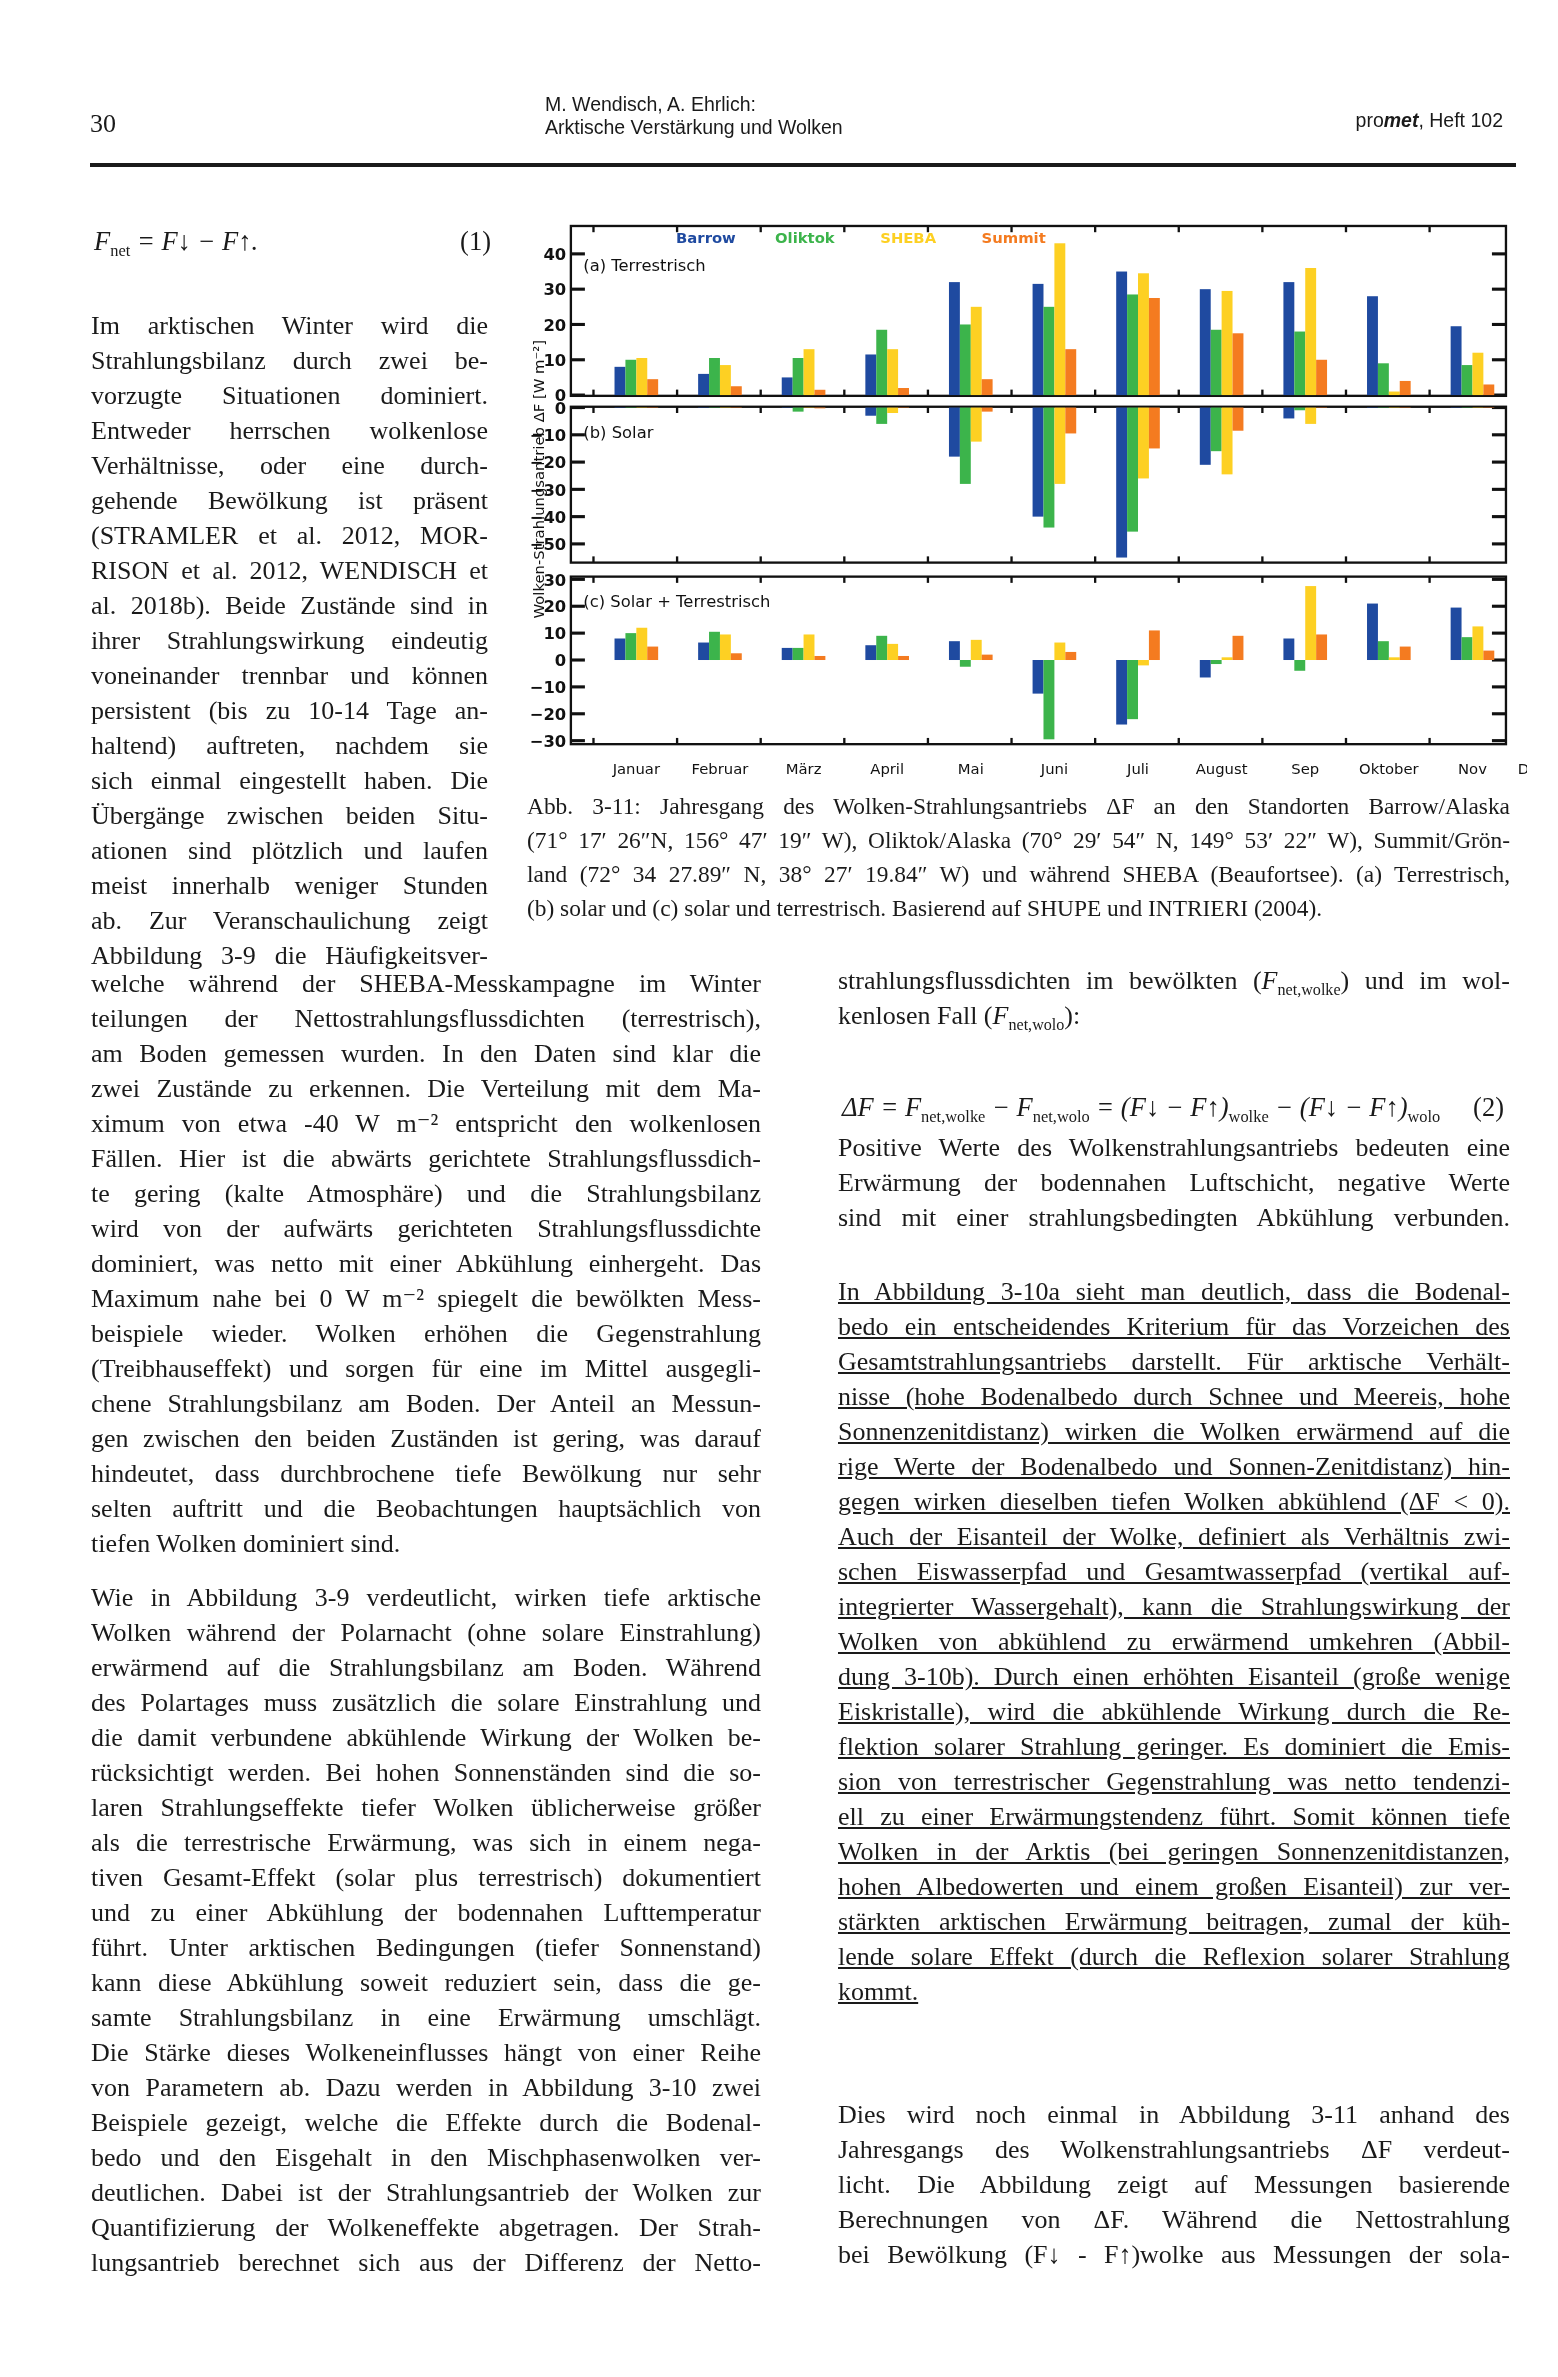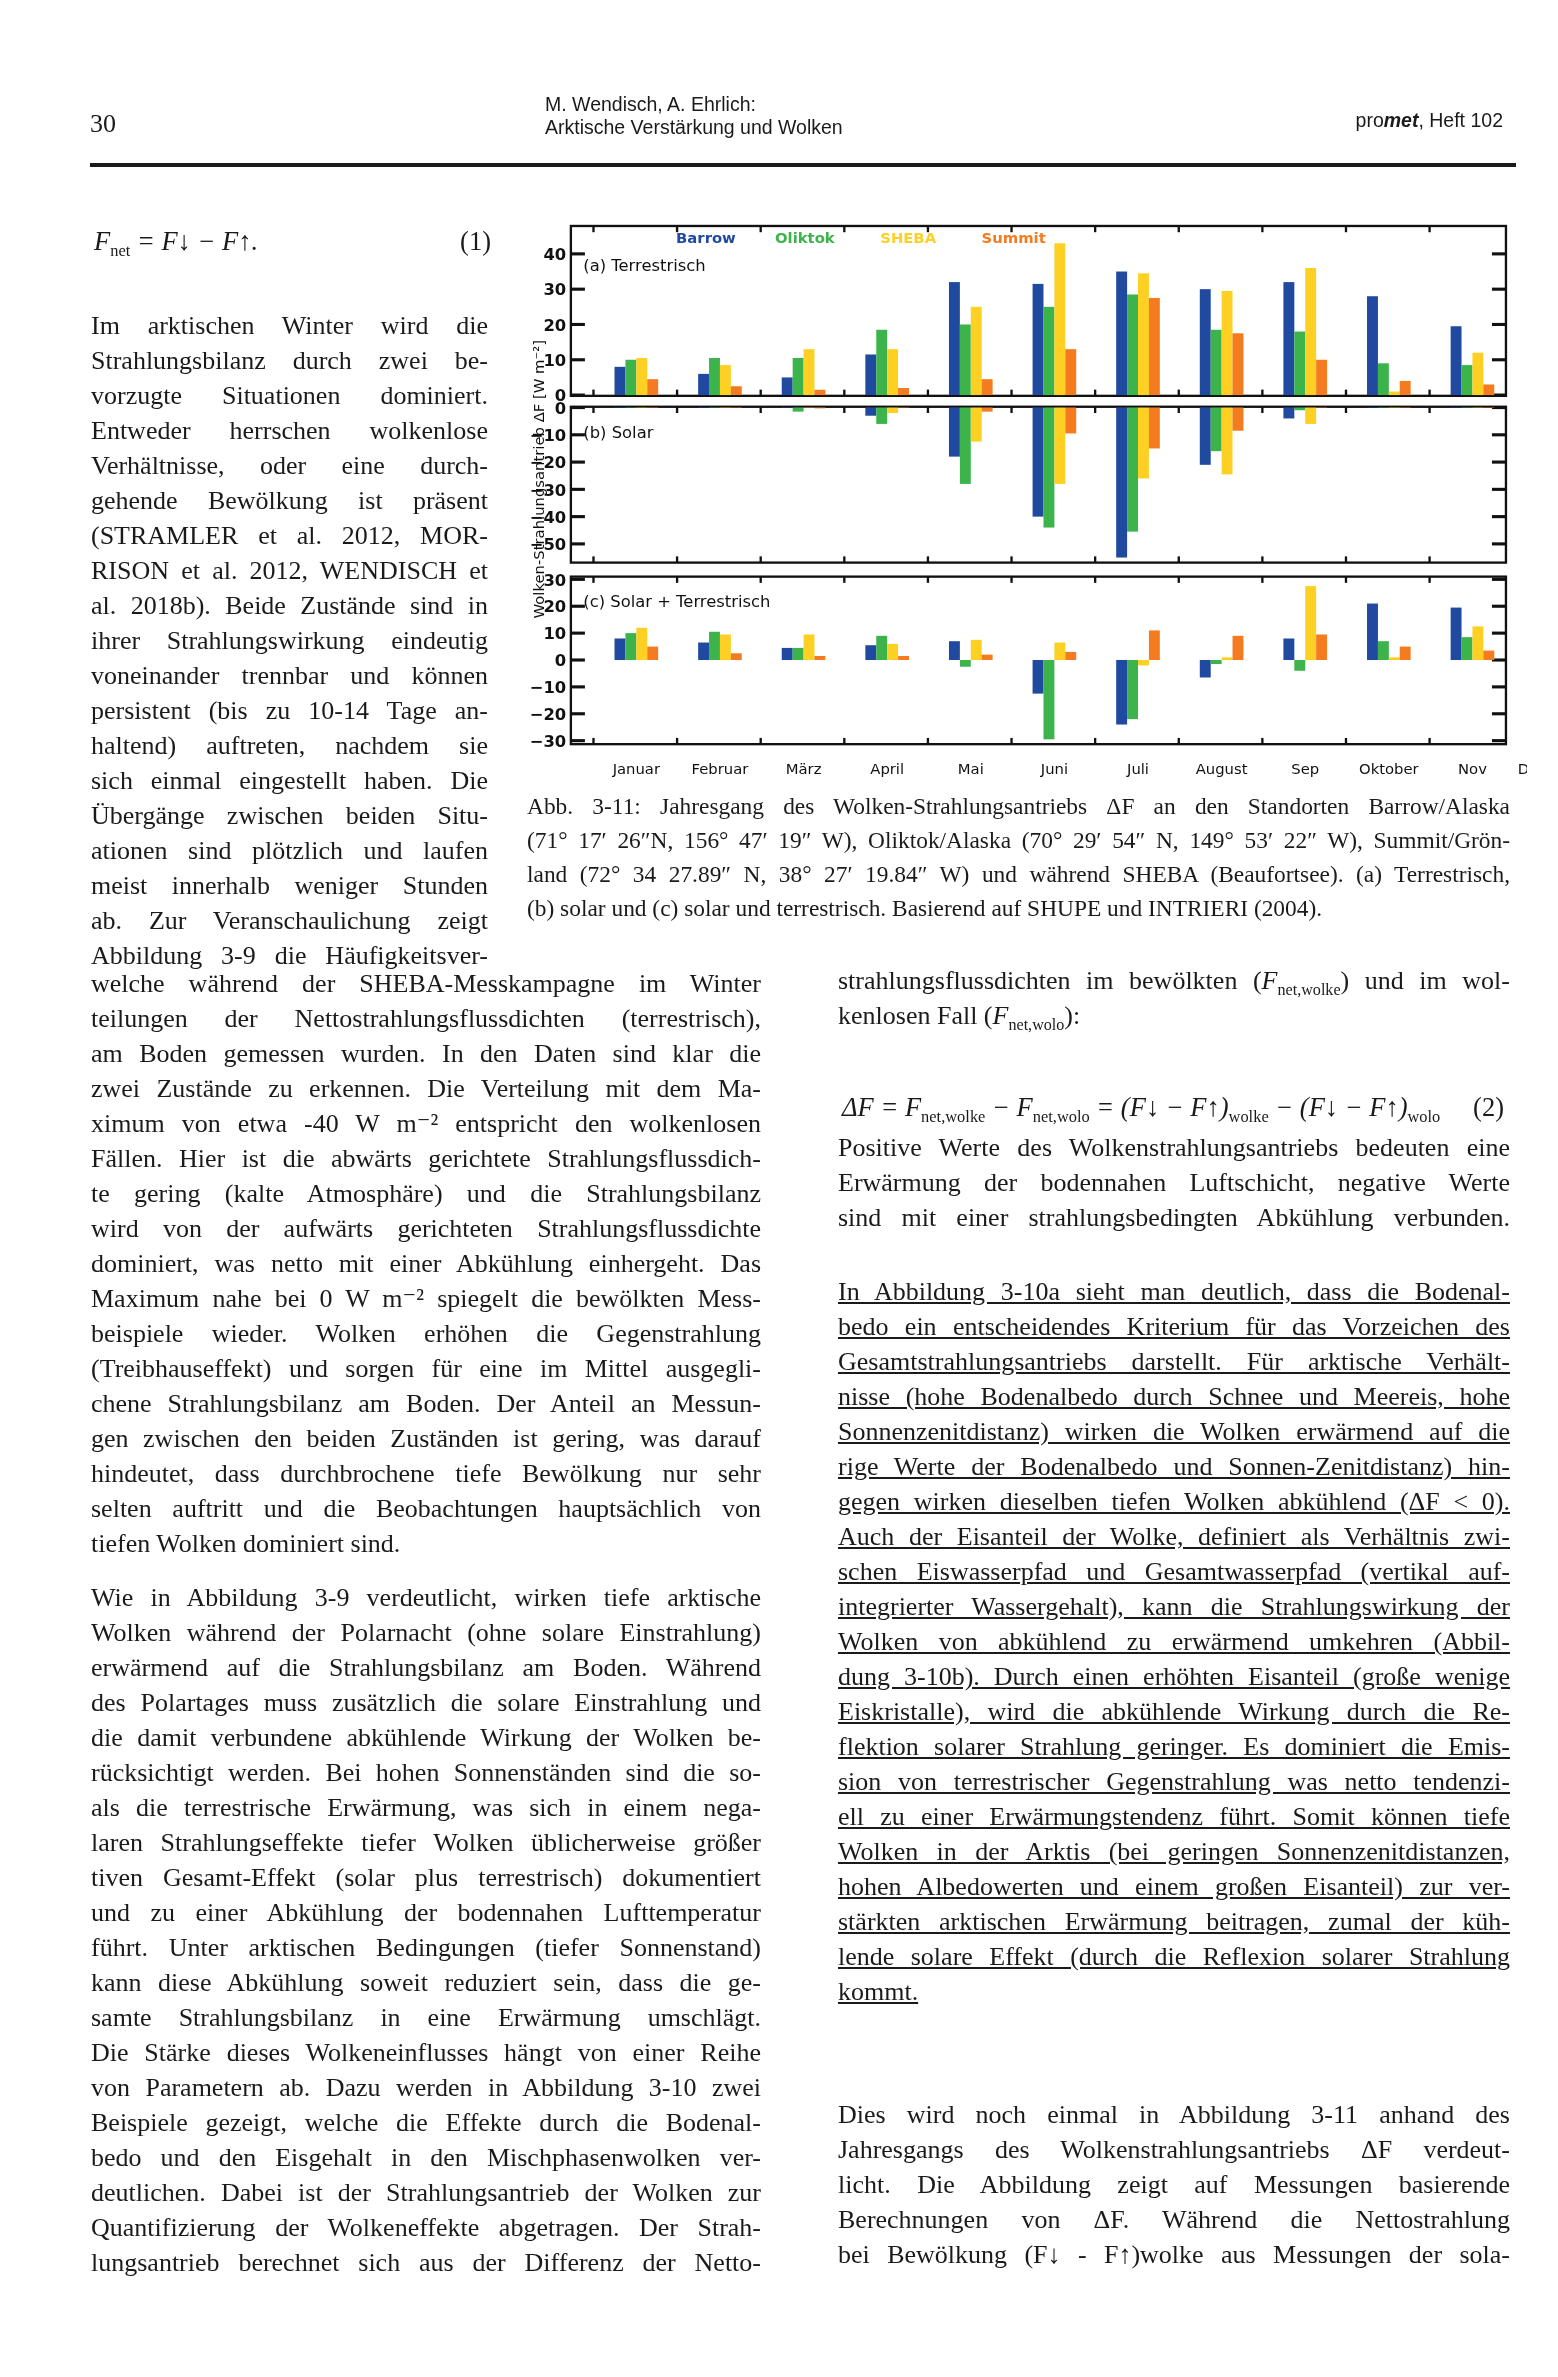--- a/index.html
+++ b/index.html
@@ -86,22 +86,22 @@
     <span class="line last">tiefen Wolken dominiert sind.</span>
   </div>
 
 <div class="txt" id="lc-p2" style="left:91px; top:1572px; width:670px;">
     <span class="line">Wie in Abbildung 3-9 verdeutlicht, wirken tiefe arktische</span>
     <span class="line">Wolken während der Polarnacht (ohne solare Einstrahlung)</span>
     <span class="line">erwärmend auf die Strahlungsbilanz am Boden.  Während</span>
     <span class="line">des Polartages muss  zusätzlich die solare Einstrahlung und</span>
     <span class="line">die damit verbundene abkühlende Wirkung der Wolken be-</span>
     <span class="line">rücksichtigt werden. Bei hohen Sonnenständen sind die so-</span>
+    <span class="line">laren Strahlungseffekte tiefer Wolken üblicherweise größer</span>
     <span class="line">als die terrestrische Erwärmung, was sich in einem nega-</span>
-    <span class="line">laren Strahlungseffekte tiefer Wolken üblicherweise größer</span>
     <span class="line">tiven Gesamt-Effekt (solar plus terrestrisch) dokumentiert</span>
     <span class="line">und zu einer Abkühlung der bodennahen Lufttemperatur</span>
     <span class="line">führt. Unter arktischen Bedingungen (tiefer Sonnenstand)</span>
     <span class="line">kann diese Abkühlung soweit reduziert sein, dass die ge-</span>
     <span class="line">samte Strahlungsbilanz in eine Erwärmung umschlägt.</span>
     <span class="line">Die Stärke dieses Wolkeneinflusses hängt von einer Reihe</span>
     <span class="line">von Parametern ab. Dazu werden in Abbildung 3-10 zwei</span>
     <span class="line">Beispiele gezeigt, welche die Effekte durch die Bodenal-</span>
     <span class="line">bedo und den Eisgehalt in den Mischphasenwolken ver-</span>
     <span class="line">deutlichen. Dabei ist der Strahlungsantrieb der Wolken zur</span>

